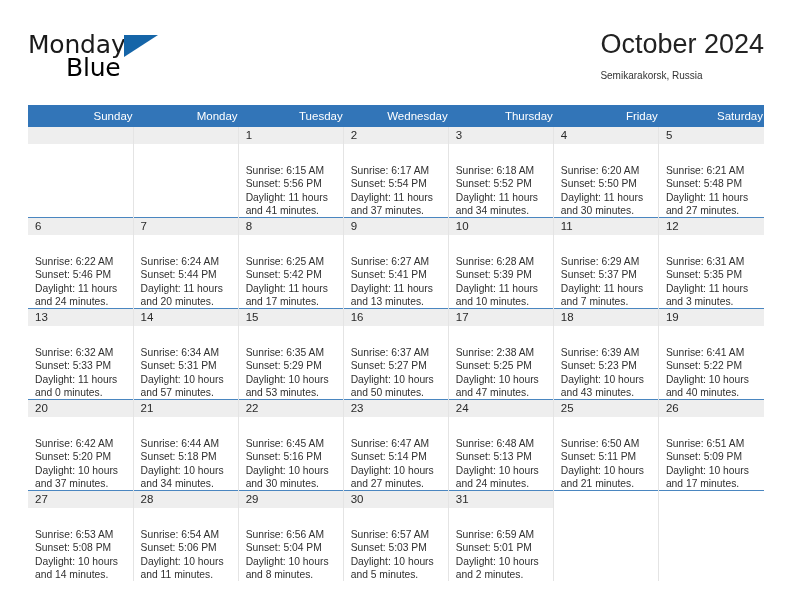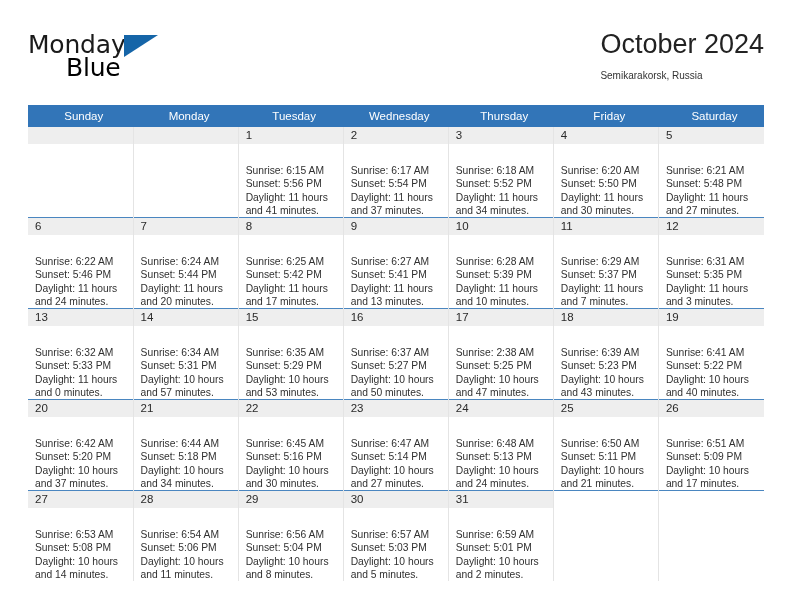--- a/index.html
+++ b/index.html
@@ -91,21 +91,21 @@
     top: 105px;
     width: 736px;
     border-collapse: collapse;
     table-layout: fixed;
   }
   .calendar th {
     background: #3275b8;
     color: #ffffff;
     font-size: 11.5px;
     font-weight: normal;
-    text-align: center;
+    text-align: right;
     padding: 5px 0 5px 7px;
     height: 19px;
     box-sizing: border-box;
     border-right: 1px solid #3275b8;
   }
   .calendar td {
     vertical-align: top;
     padding: 0;
     width: 105.14px;
     height: 90px;

